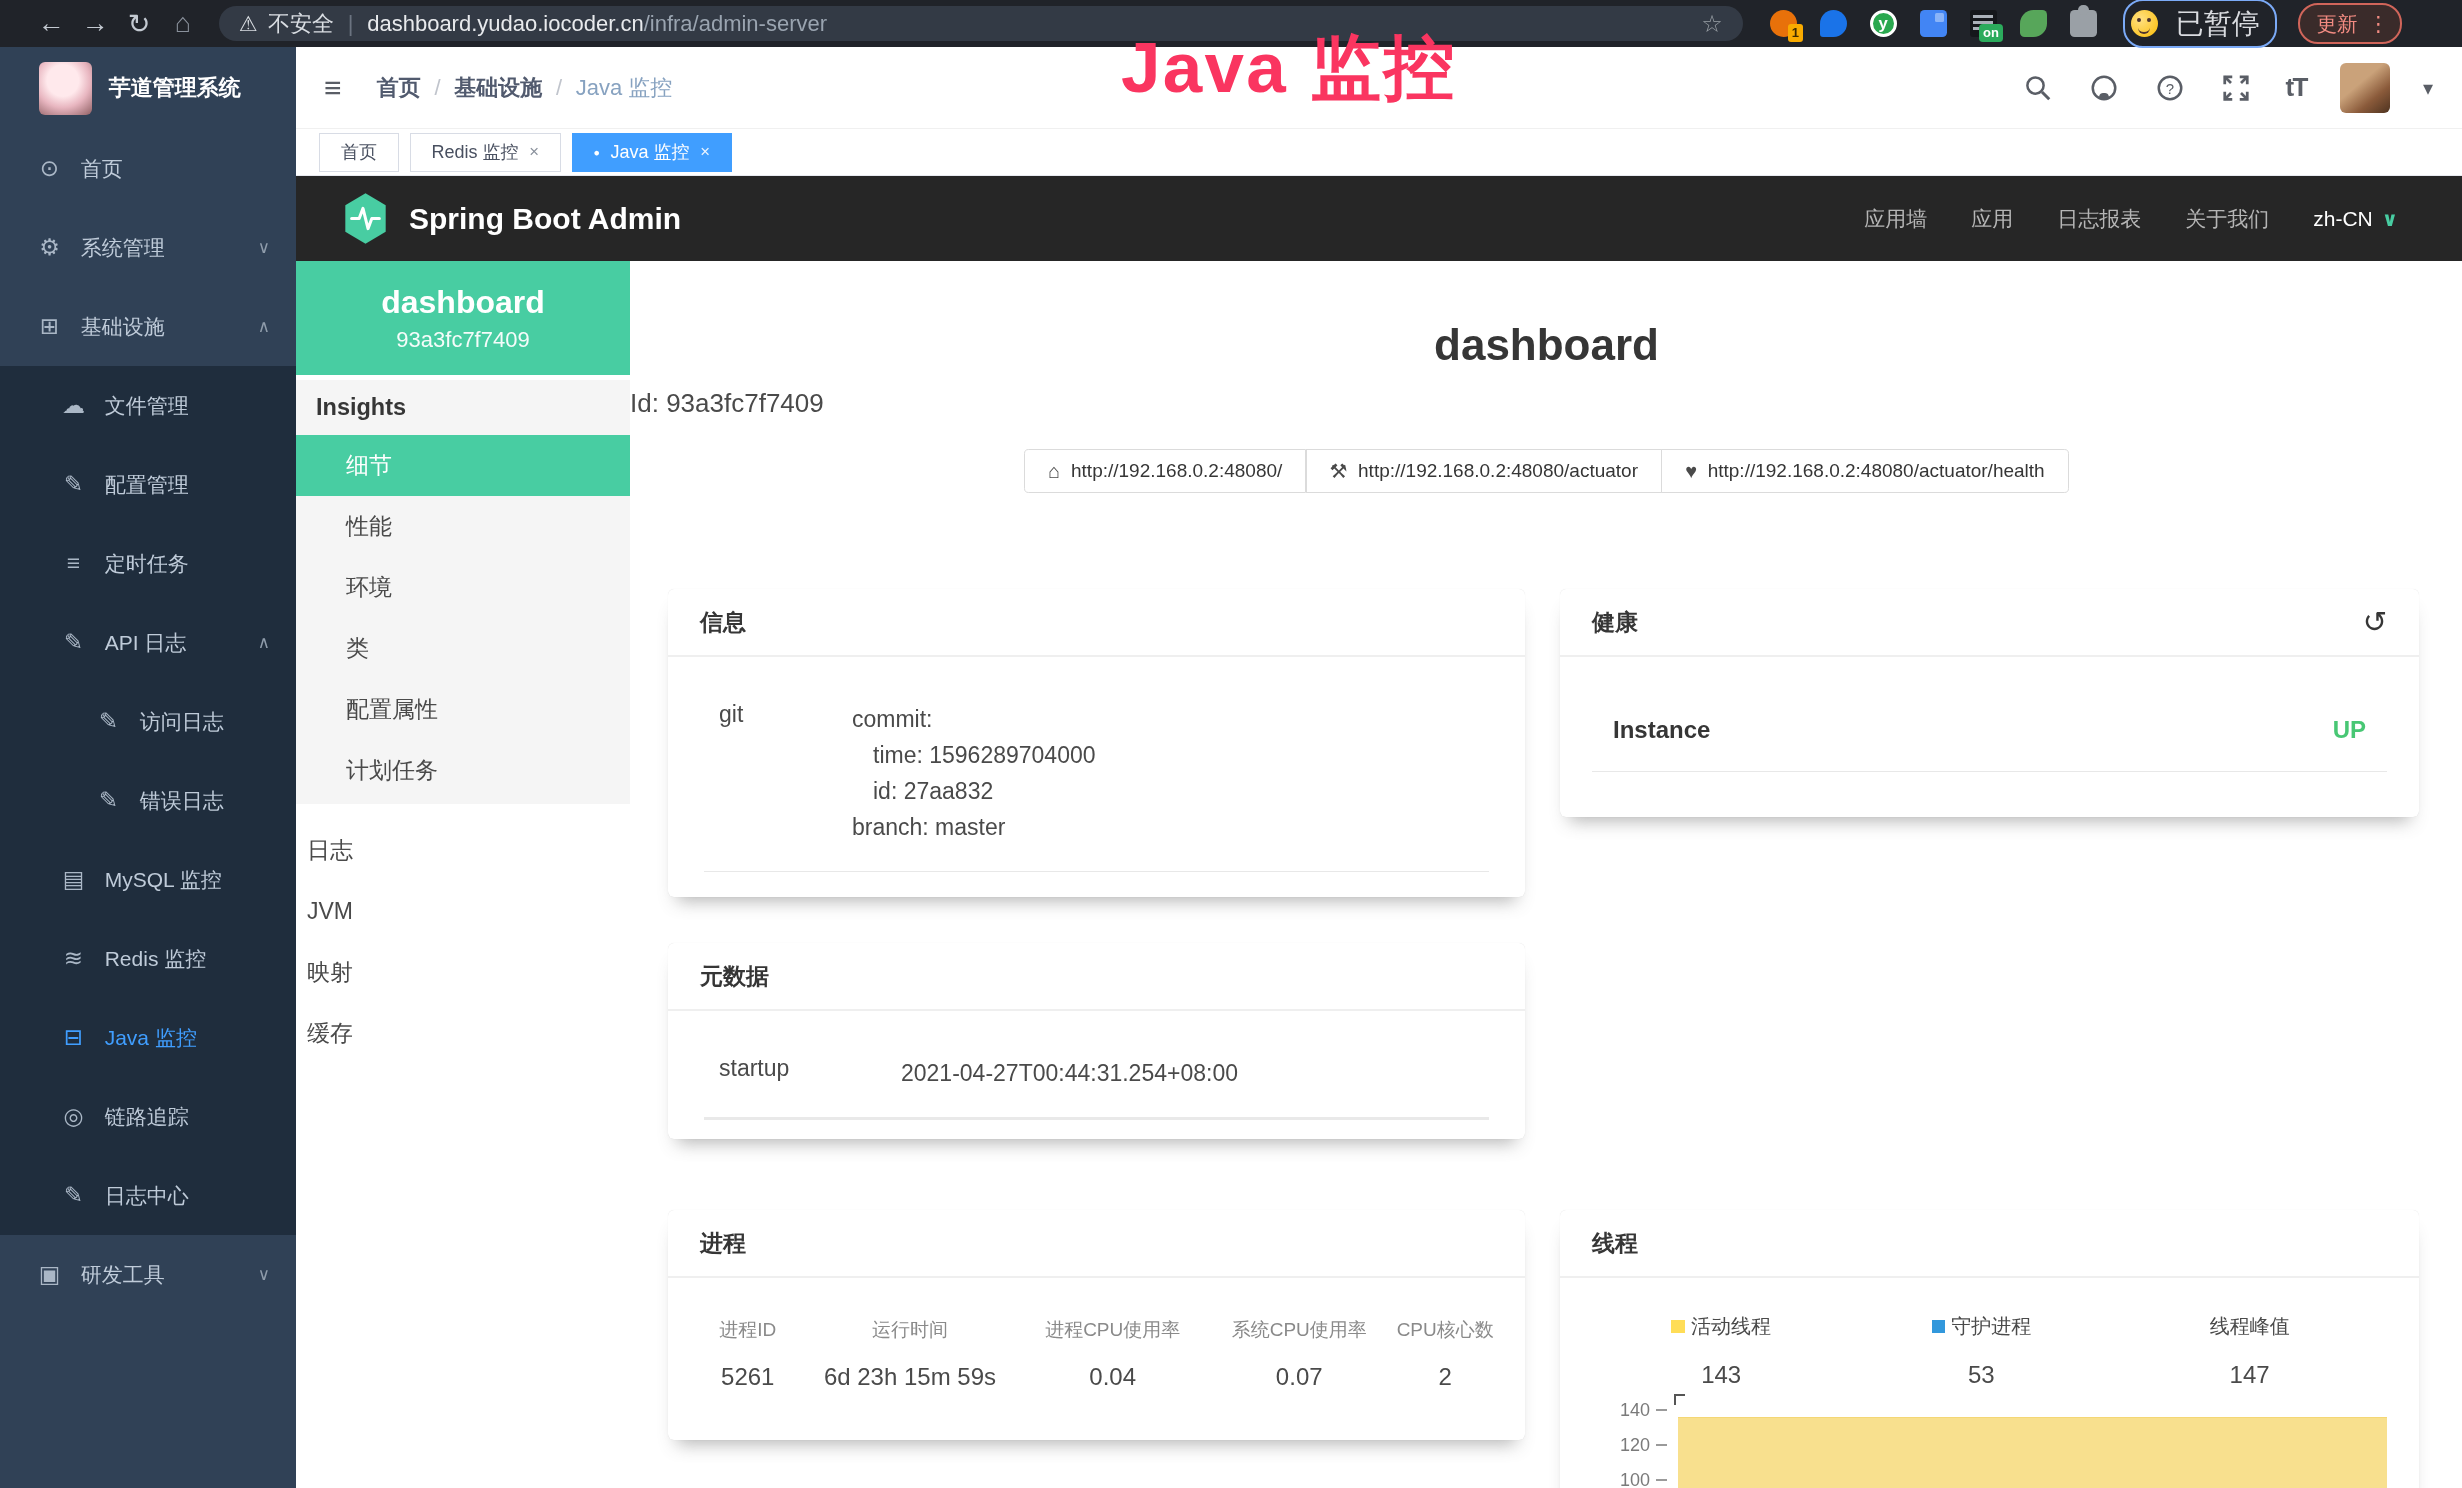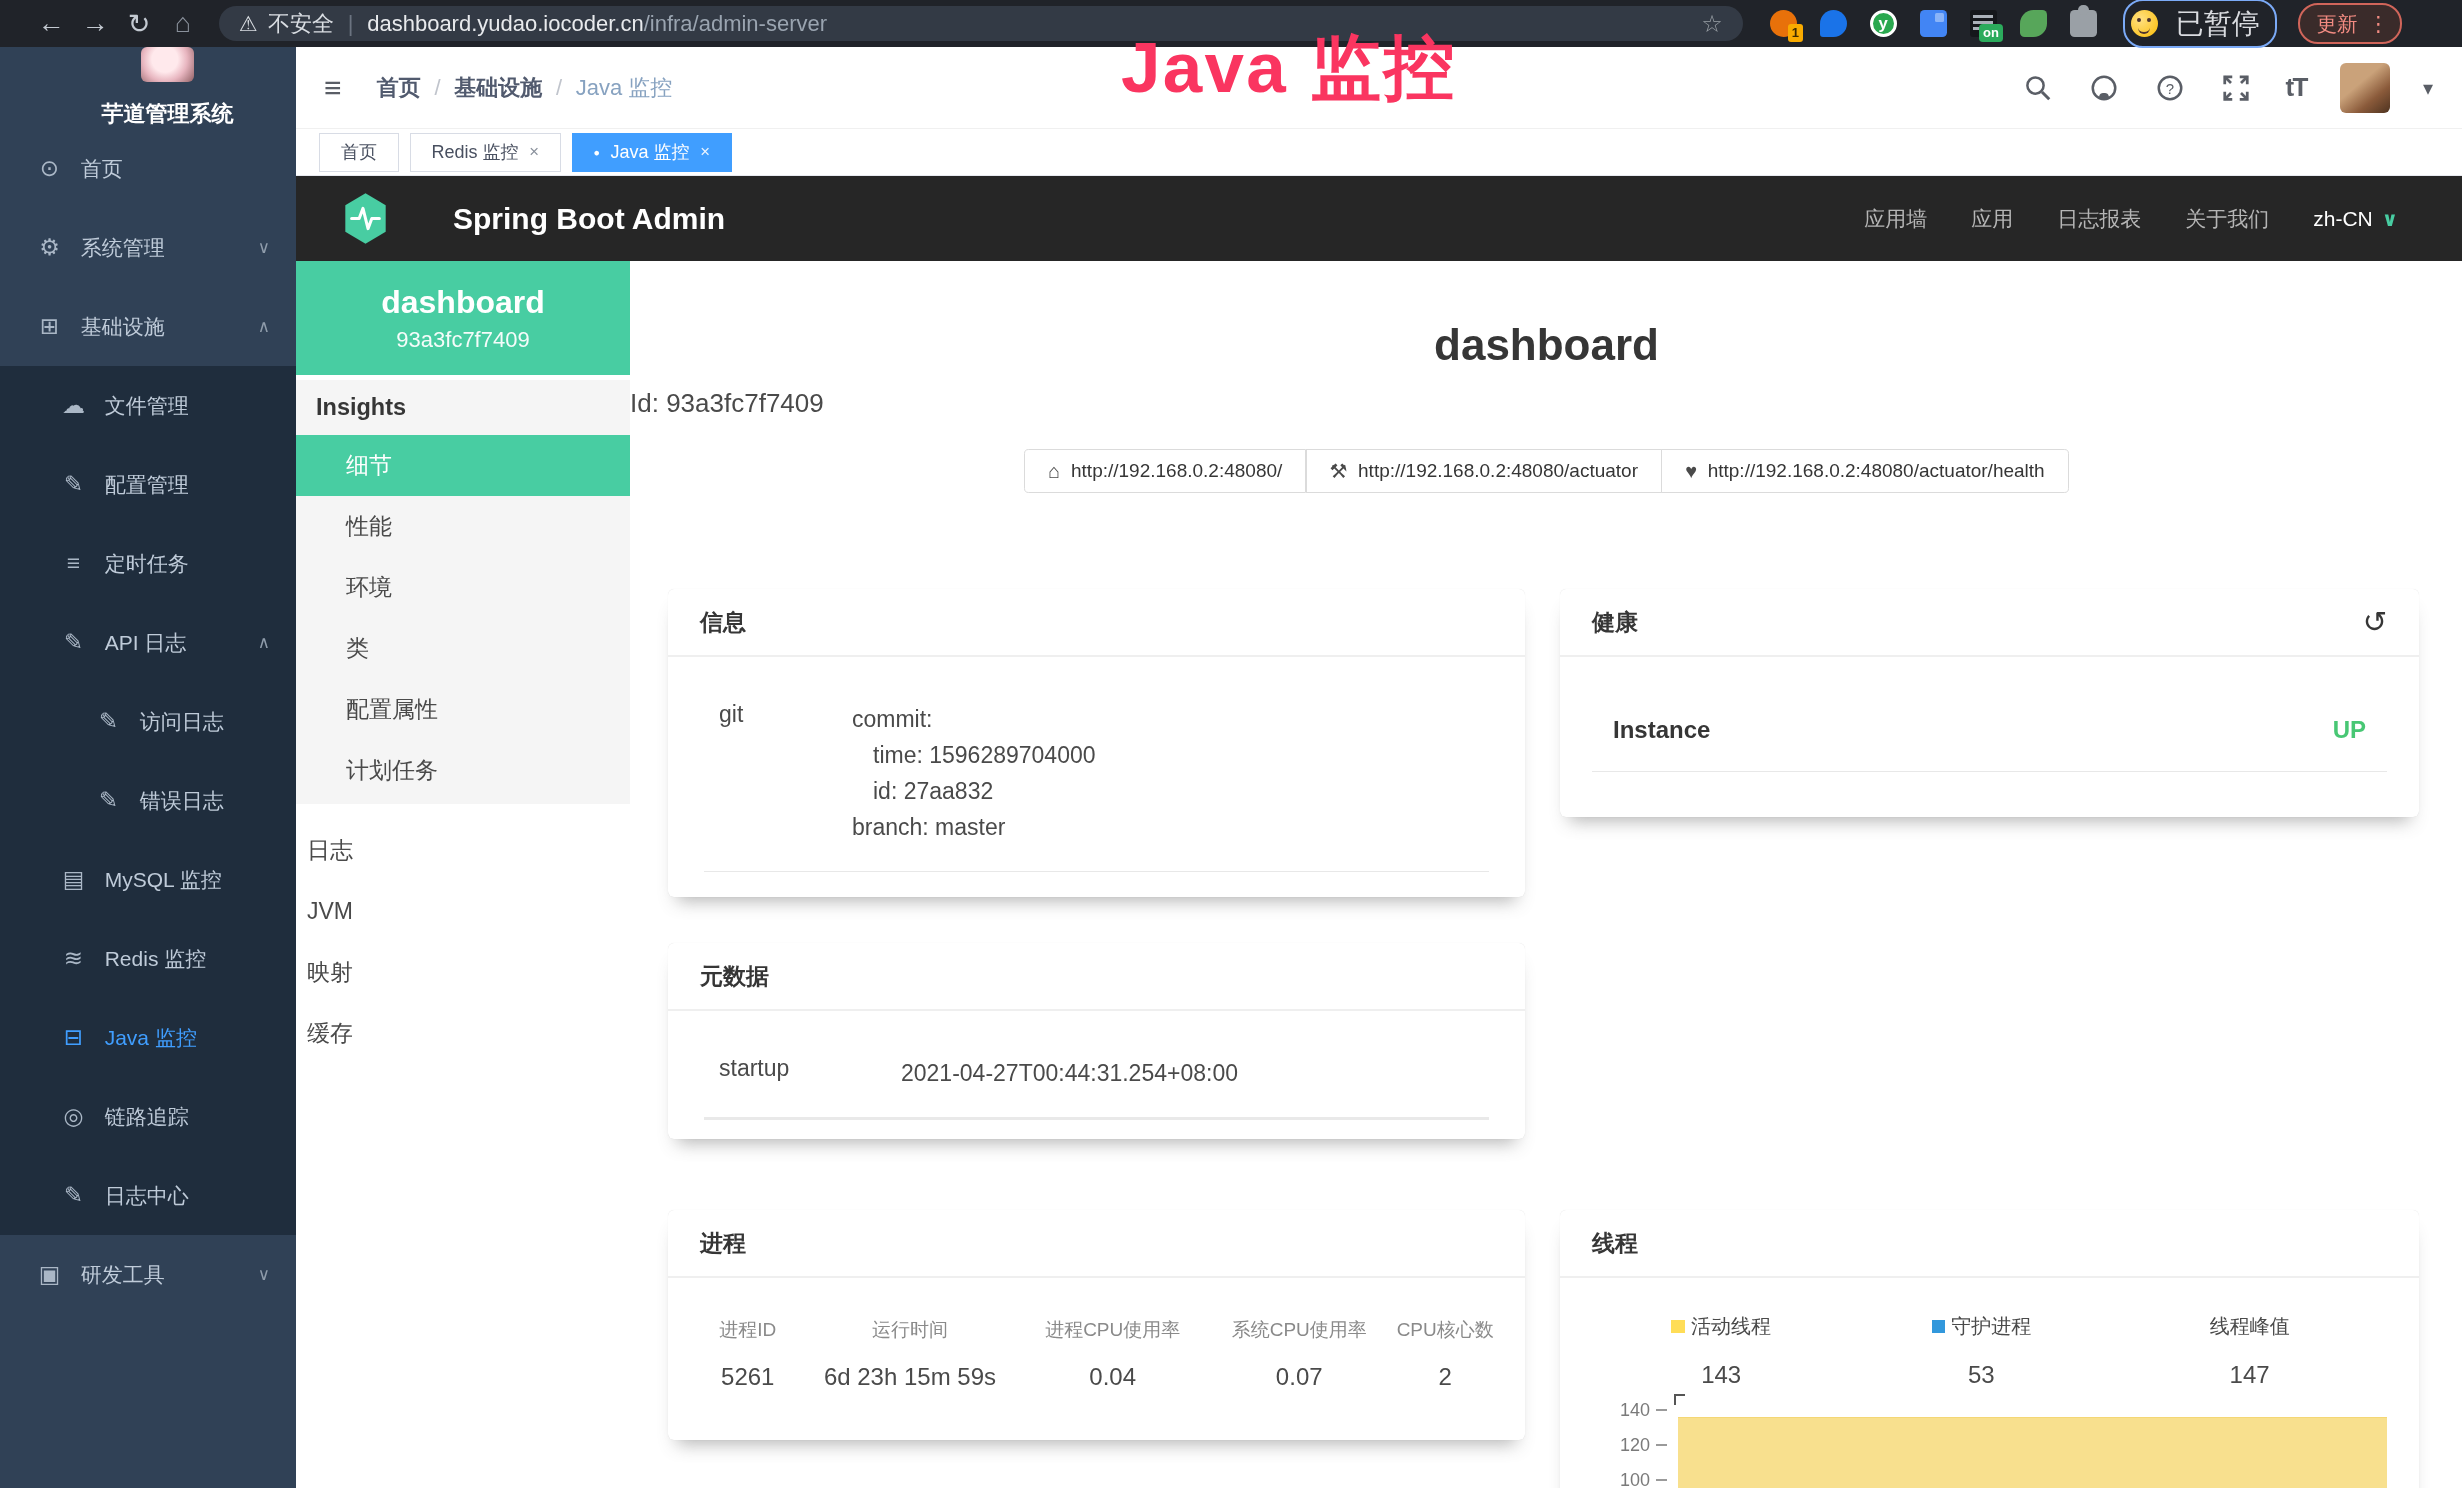--- a/index.html
+++ b/index.html
@@ -47,21 +47,21 @@
     background:#4e342e; box-shadow:10px 0 0 #4e342e; }
   .face:after { content:""; position:absolute; left:7.6px; top:16px; width:12px; height:6px;
     border-bottom:2.3px solid #4e342e; border-radius:0 0 7.6px 7.6px; }
   .update-pill { margin-left:21px; display:flex; align-items:center; gap:10.6px; border:2.3px solid #d0655a;
     border-radius:20px; padding:4.6px 10.6px 4.6px 16.7px; background:#3a2b2a; flex:none; }
   .update-pill .u-label { color:#f28b82; font-size:20.5px; }
   .update-pill .u-kebab { color:#f28b82; font-size:21px; }
 
   
   .admin-sidebar { position:absolute; left:0; top:47px; width:296px; height:1442px; background:#304156; }
-  .logo-row { height:82px; display:flex; align-items:center; padding-left:39px; gap:16.7px;flex-direction:column; }
+  .logo-row { height:82px; display:flex; align-items:center; padding-left:39px; gap:16.7px; }
   .logo-img { width:53px; height:53px; border-radius:6px;
     background:radial-gradient(circle at 45% 35%, #ffe9ec 0 35%, #e8b6c0 60%, #8f5f63 100%); }
   .logo-title { color:#fff; font-size:22px; font-weight:bold; }
   .menu { }
   .mi { height:79px; display:flex; align-items:center; color:#bfcbd9; font-size:21px; }
   .mi .ic { width:35px; text-align:center; font-size:23px; margin-right:13.7px; color:#aab7c6; flex:none; }
   .mi .arrow { margin-left:auto; margin-right:26px; font-size:16.7px; color:#8f9cab; }
   .mi.l1 { padding-left:32px; }
   .mi.l2 { padding-left:56px; }
   .mi.l3 { padding-left:91px; }
@@ -91,21 +91,21 @@
     border:0.8px solid #d8dce5; background:#fff; color:#495060; }
   .tab .x { font-size:16.7px; color:#8a919c; }
   .tab.active { background:#409eff; border-color:#409eff; color:#fff; }
   .tab.active .x { color:#eaf4ff; }
   .tab .dot { font-size:10.6px; color:#fff; }
 
   
   .sba-nav { height:85px; background:#262626; display:flex; align-items:center; padding:0 65px 0 46px; }
   .sba-logo { display:flex; align-items:center; gap:20px; }
   .sba-logo svg { width:47px; height:53px; }
-  .sba-brand { color:#fff; font-size:30px; font-weight:bold;margin-left:44px; }
+  .sba-brand { color:#fff; font-size:30px; font-weight:bold; }
   .sba-menu { margin-left:auto; display:flex; align-items:center; gap:44px; font-size:21px; color:#b5b5b5; }
   .sba-locale { color:#fff; display:flex; align-items:center; gap:9px; }
   .sba-locale .lc-caret { color:#48cda2; font-weight:bold; font-size:20px; }
 
   .sba-body { position:relative; height:1234px; display:flex; }
   .sba-side { width:334px; flex:none; background:#fff; }
   .inst-hdr { height:114px; background:#48cda2; color:#fff; display:flex; flex-direction:column;
     align-items:center; justify-content:center; gap:6px; }
   .inst-name { font-size:32px; font-weight:bold; }
   .inst-id { font-size:22px; opacity:.95; }

